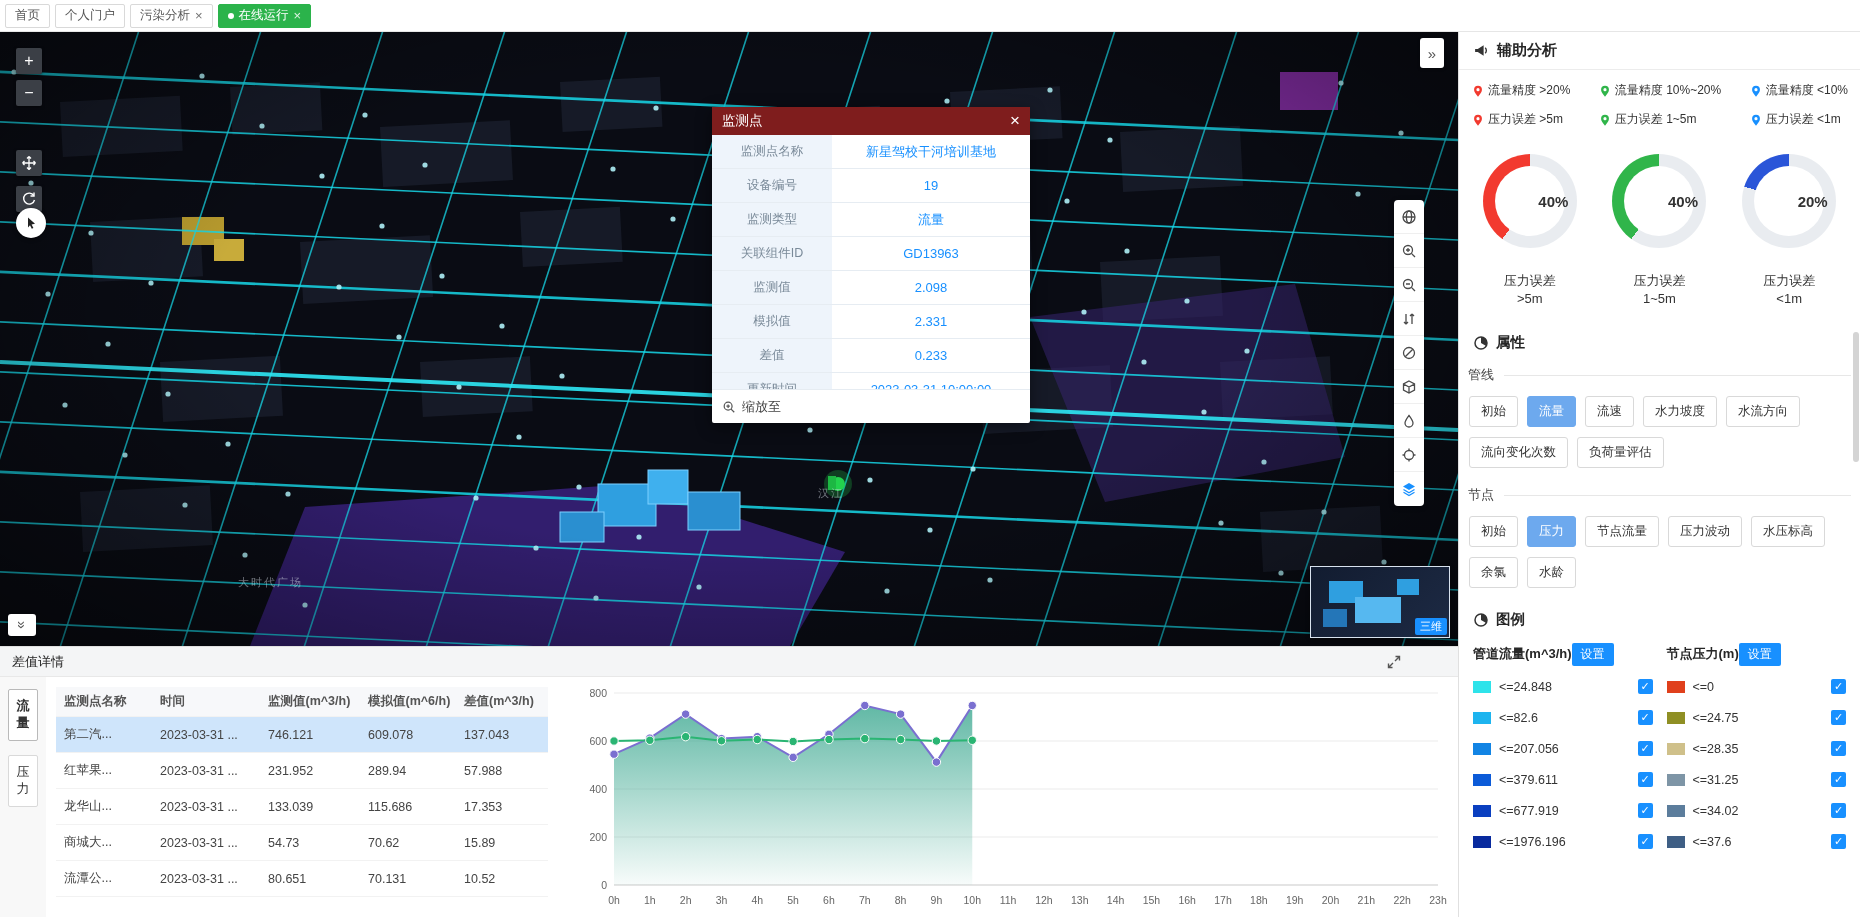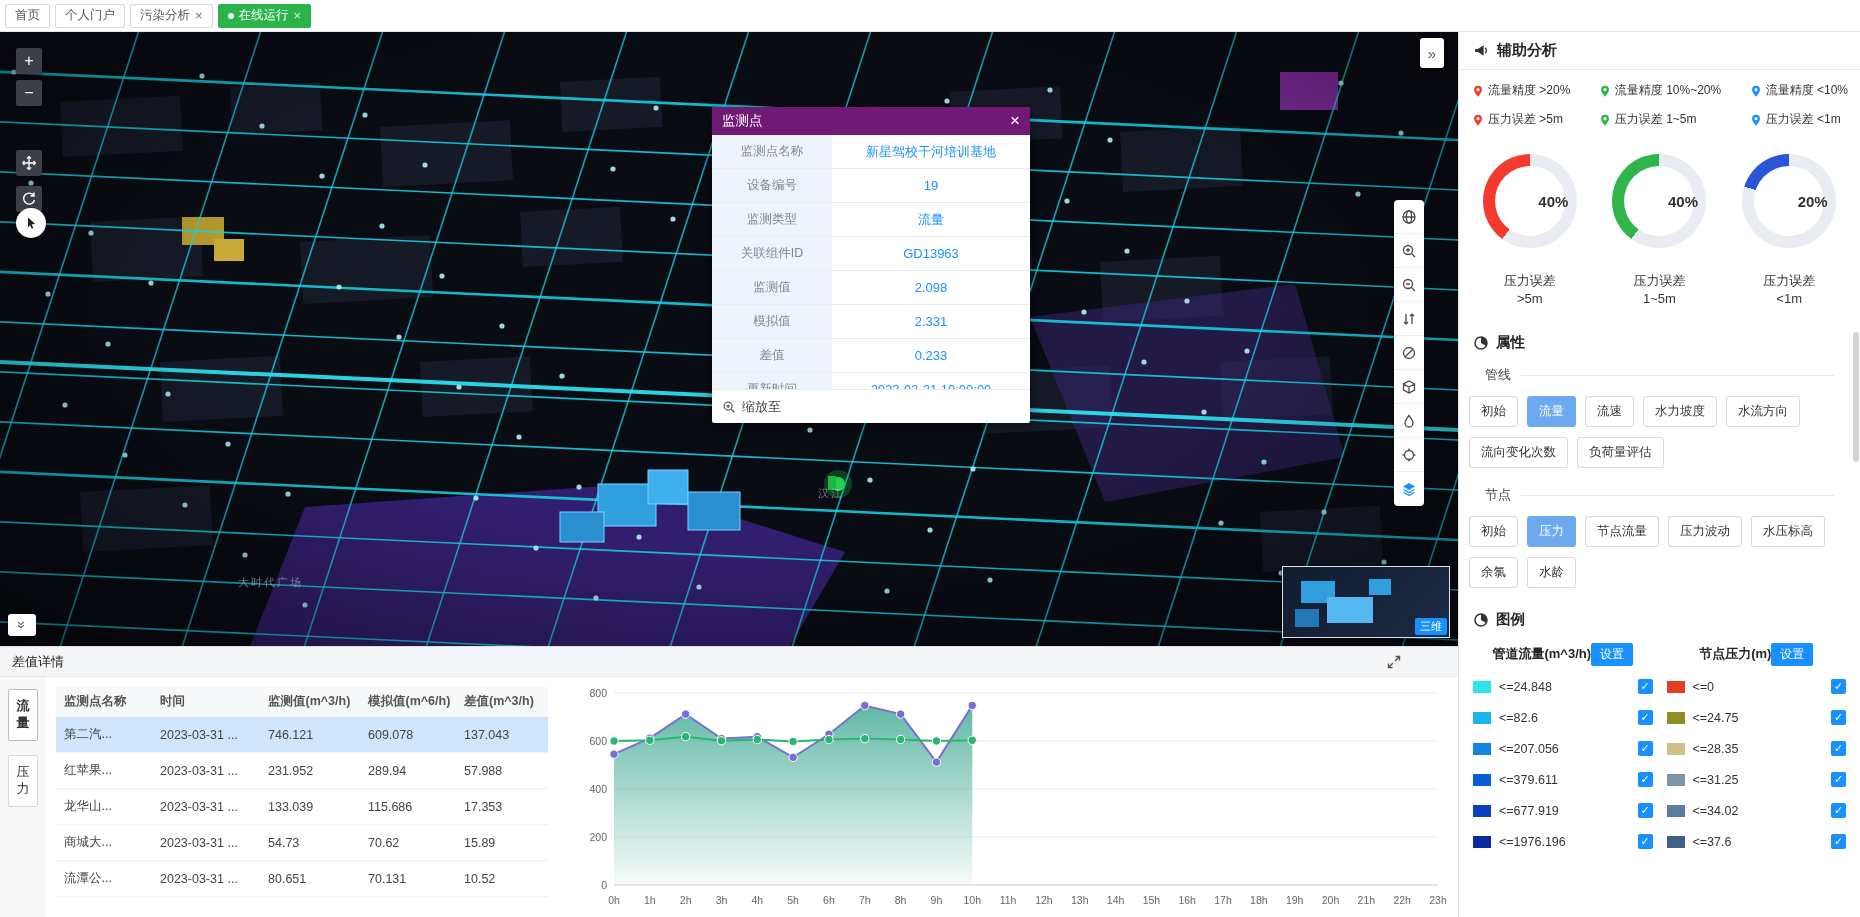--- a/index.html
+++ b/index.html
@@ -42,31 +42,31 @@
     background:#fff; border-radius:3px; box-shadow:0 1px 3px rgba(0,0,0,.35); color:#555;
     font-size:14px; display:flex; align-items:center; justify-content:center; cursor:pointer; }
   .collapse-bottom span { display:inline-block; transform:rotate(90deg); }
 
   .map-toolbar { position:absolute; right:34px; top:168px; z-index:6; width:30px;
     background:#fff; border-radius:4px; box-shadow:0 1px 5px rgba(0,0,0,.35); overflow:hidden; }
   .mtb-btn { height:34px; display:flex; align-items:center; justify-content:center;
     border-bottom:1px solid #efefef; cursor:pointer; }
   .mtb-btn:last-child { border-bottom:none; }
 
-  .minimap { position:absolute; right:8px; bottom:8px; z-index:6; width:168px; height:72px;
+  .minimap { position:absolute; right:8px; bottom:8px; z-index:6; width:140px; height:72px;
     background:linear-gradient(135deg,#121c30,#1d2a44); border:1px solid #d8e2ee;
     box-shadow:0 1px 4px rgba(0,0,0,.4); cursor:pointer; overflow:hidden; }
   .mm-b { position:absolute; background:#2f9fe0; }
   .mm-label { position:absolute; right:2px; bottom:2px; background:#1890ff; color:#fff;
     font-size:11px; padding:1px 5px; border-radius:2px; }
 
   
   .popup { position:absolute; left:712px; top:75px; width:318px; z-index:7;
     background:#fff; box-shadow:0 4px 16px rgba(0,0,0,.45); border-radius:2px; }
-  .popup-head { height:28px; background:#701a75; color:#fff; display:flex; align-items:center;
+  .popup-head { height:28px; background:#7f1d1d; color:#fff; display:flex; align-items:center;
     justify-content:space-between; padding:0 10px; font-size:13.5px; }
   .popup-close { font-size:17px; cursor:pointer; }
   .popup-body { height:254px; overflow:hidden; }
   .prow { display:flex; border-bottom:1px solid #e6ecf2; height:34px; }
   .plabel { width:120px; background:#eef4fb; color:#7a8a99; font-size:12.5px;
     display:flex; align-items:center; justify-content:center; }
   .pvalue { flex:1; color:#1890ff; font-size:13px; display:flex; align-items:center; justify-content:center; }
   .plink { cursor:pointer; }
   .popup-foot { height:34px; border-top:1px solid #e6ecf2; display:flex; align-items:center;
     gap:6px; padding:0 10px; font-size:13px; color:#444; cursor:pointer; }
@@ -105,29 +105,29 @@
   .sec-time { margin-left:auto; font-size:13.5px; font-weight:700; color:#262626; }
   .gauges { display:flex; justify-content:space-around; padding:16px 6px 14px; }
   .gauge-box { text-align:center; }
   .gauge { position:relative; width:94px; height:94px; margin:0 auto; }
   .gauge-ring { position:absolute; inset:0; border-radius:50%; transform:scaleX(-1); }
   .gauge-hole { position:absolute; inset:12px; background:#fff; border-radius:50%;
     display:flex; align-items:center; justify-content:center; }
   .gauge-pct { font-size:15px; font-weight:700; color:#333;margin-left:47px; }
   .gauge-l1,.gauge-l2 { font-size:13px; color:#333; line-height:1.35; }
   .gauge-l1 { margin-top:24px; }
-  .pgroup-head { display:flex; align-items:center; gap:10px; padding:8px 26px 8px; }
+  .pgroup-head { display:flex; align-items:center; gap:10px; padding:8px 9px 8px; }
   .pgroup-label { font-size:13px; color:#444; }
   .pgroup-line { flex:1; border-top:1px solid #e7e7e7; }
   .pbtns { display:flex; flex-wrap:wrap; gap:10px 9px; padding:4px 10px 10px; }
   .pbtn { border:1px solid #d9d9d9; background:#fff; color:#333; font-size:12.5px;
     padding:6px 11px; border-radius:3px; cursor:pointer; white-space:nowrap; }
   .pbtn-active { background:#6da9ee; border-color:#6da9ee; color:#fff; }
   .legend-cols { display:grid; grid-template-columns:1fr 1fr; gap:0 14px; padding:2px 14px 0; }
-  .lcol-head { display:flex; align-items:center; justify-content:center; height:34px; }
+  .lcol-head { display:flex; align-items:center; justify-content:flex-start; height:34px; }
   .lcol-title { font-size:13px; font-weight:700; color:#262626; }
   .btn-set { background:#1890ff; color:#fff; border:none; font-size:12px; padding:3px 9px;
     border-radius:2px; cursor:pointer; }
   .litem { display:flex; align-items:center; gap:8px; height:31px; }
   .swatch { width:18px; height:12px; flex:none; }
   .litem-label { flex:1; font-size:12.5px; color:#333; }
   .checkbox { width:15px; height:15px; flex:none; background:#1890ff; border-radius:2px; color:#fff;
     font-size:11px; line-height:15px; text-align:center; cursor:pointer; }
   .rp-scrollbar { position:absolute; right:1px; top:0; bottom:0; width:6px; }
   .rp-scrollbar .thumb { position:absolute; top:300px; height:130px; width:6px;

